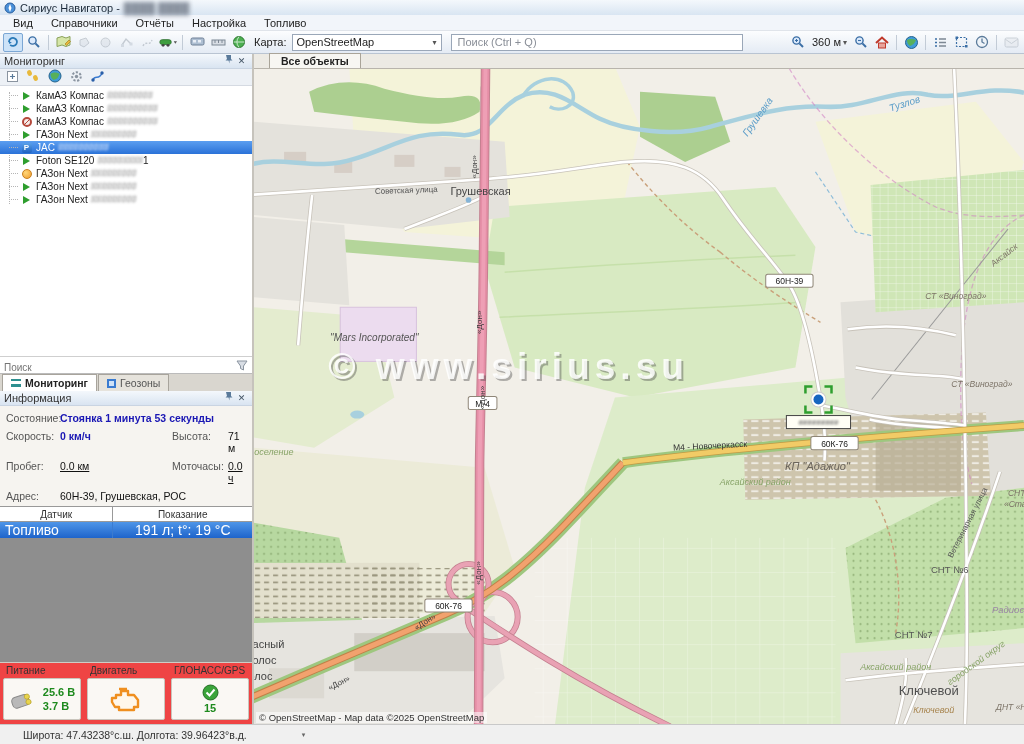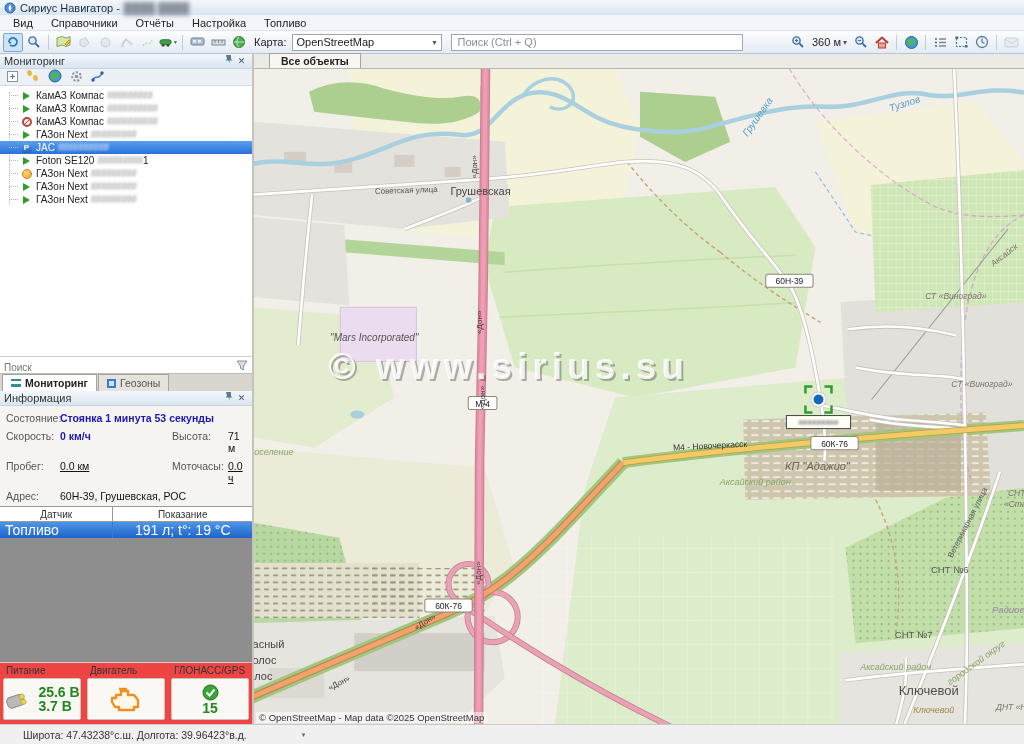--- a/index.html
+++ b/index.html
@@ -71,21 +71,21 @@
   .srow{display:flex;height:16px;background:linear-gradient(#4e95e8,#1e64cb);color:#fff;font-size:14px;flex:none}
   .srow .scol1{justify-content:flex-start;padding-left:5px;border-right:1px solid #3a7bd0}
   .greyfill{flex:1;background:#8e8e8e}
 
   
   .gauges{height:62px;background:#ef4444;border-top:1px solid #cfccc5;display:flex;gap:6px;padding:2px 3px 4px;flex:none}
   .gunit{flex:1;display:flex;flex-direction:column;min-width:0}
   .glabel{height:13px;font-size:10px;color:#333;padding-left:3px}
   .gbox{flex:1;border:1px solid #c9c5bc;background:#faf8f4;border-radius:2px;display:flex;align-items:center;justify-content:center;gap:6px}
   .gcol{display:flex;flex-direction:column;align-items:center;gap:1px}
-  .gval{color:#1e8a1e;font-weight:bold;font-size:14px;line-height:13px}
+  .gval{color:#1e8a1e;font-weight:bold;font-size:11px;line-height:13px}
 
   .statusbar{height:20px;background:#f0f0f0;border-top:1px solid #c9c9c9;display:flex;align-items:center;padding:0 23px;font-size:10.5px;color:#333;flex:none}
   .sb-caret{margin-left:55px;font-size:7px;color:#666}
 
   
   .maparea{flex:1;display:flex;flex-direction:column;min-width:0;background:#ece9e3}
   .maptabs{height:15px;background:#eceae4;display:flex;align-items:flex-end;padding-left:15px;border-bottom:1px solid #b8b4ac;flex:none}
   .maptab{height:15px;background:#f7f6f2;border:1px solid #a9a499;border-bottom:none;padding:0 11px;font-size:10.5px;font-weight:bold;color:#222;display:flex;align-items:center}
   .mapcanvas{flex:1;position:relative;overflow:hidden}
   #mapsvg{position:absolute;inset:0;width:100%;height:100%;font-family:"Liberation Sans",sans-serif}

